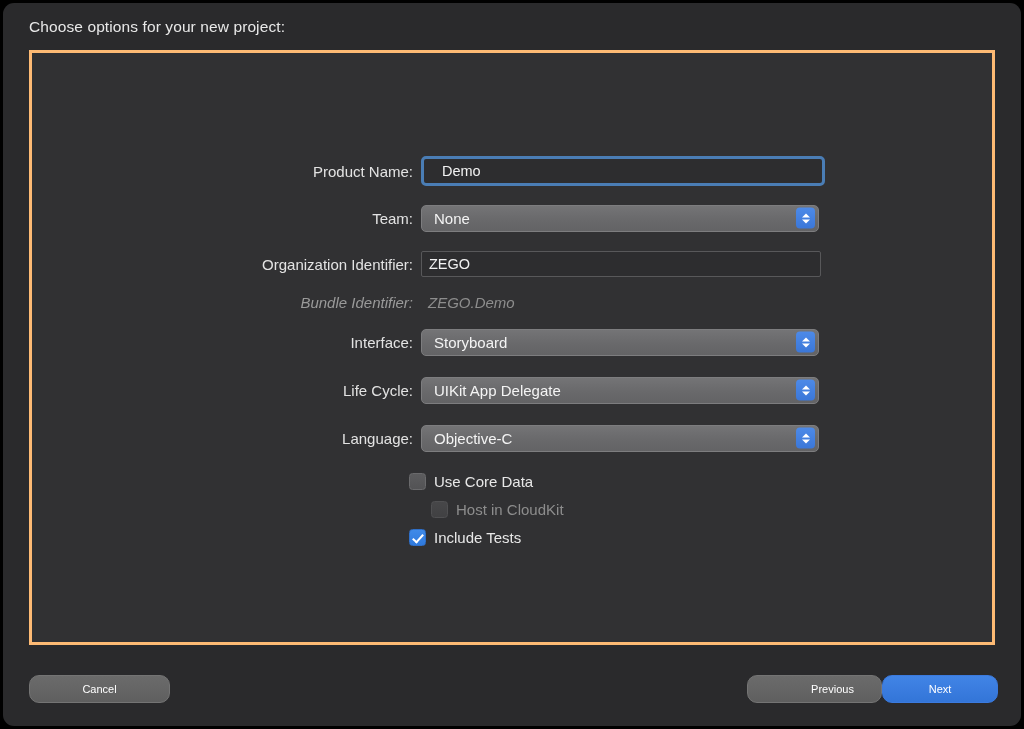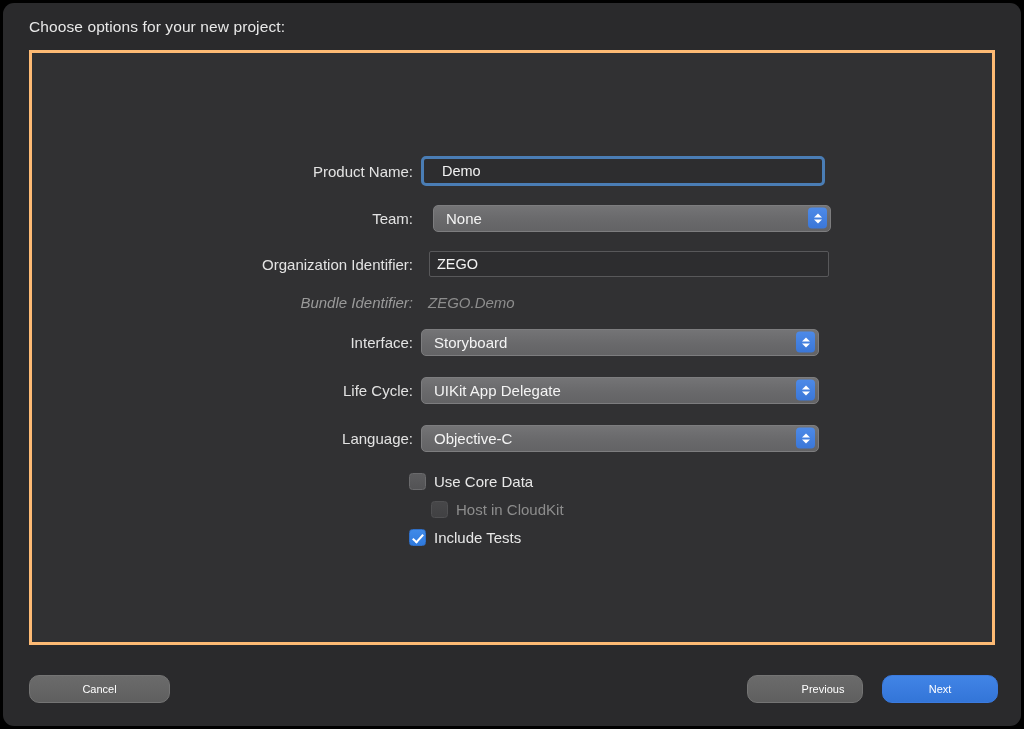--- a/index.html
+++ b/index.html
@@ -196,49 +196,49 @@
   }
   .btn.grey {
     background: linear-gradient(180deg, #6b6b6b 0%, #5f5f5f 100%);
     border: 1px solid #747474;
   }
   .btn.blue {
     background: linear-gradient(180deg, #4184e6 0%, #3375d8 100%);
     border: 1px solid #3b7ade;
   }
   #cancel-button   { left: 26px;  top: 672px; width: 141px; }
-  #previous-button { left: 744px; top: 672px; width: 116px; padding-left: 36px; }
+  #previous-button { left: 744px; top: 672px; width: 135px; padding-left: 36px; }
   #next-button     { left: 879px; top: 672px; width: 116px; }
 </style>
 </head>
 <body>
 
 <div class="window">
 
   <div class="title">Choose options for your new project:</div>
 
   <div class="panel">
 
     <div class="row" style="top:103px;">
       <div class="label">Product Name:</div>
       <div class="textfield focused">Demo</div>
     </div>
 
-    <div class="row" style="top:150px;gap:12px;">
+    <div class="row" style="top:150px;">
       <div class="label">Team:</div>
       <div class="popup">
         <span>None</span>
         <span class="stepper">
           <span class="chev up"></span>
           <span class="chev down"></span>
         </span>
       </div>
     </div>
 
-    <div class="row" style="top:196px;gap:8px;">
+    <div class="row" style="top:196px;">
       <div class="label">Organization Identifier:</div>
       <div class="textfield plain">ZEGO</div>
     </div>
 
     <div class="row" style="top:234px;font-style:italic;">
       <div class="label dim">Bundle Identifier:</div>
       <div class="statictext">ZEGO.Demo</div>
     </div>
 
     <div class="row" style="top:274px;">

